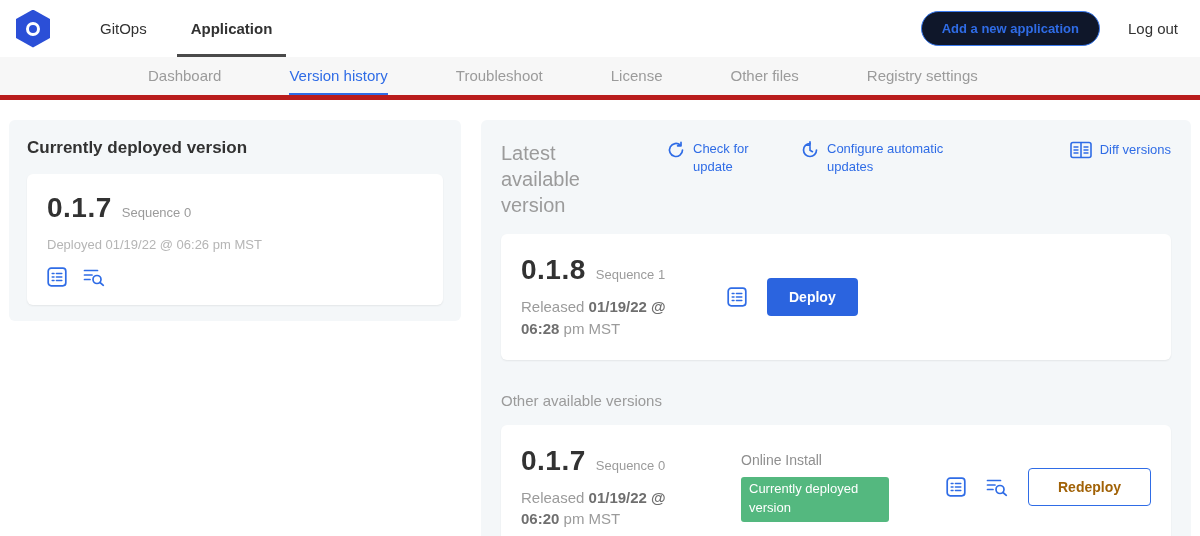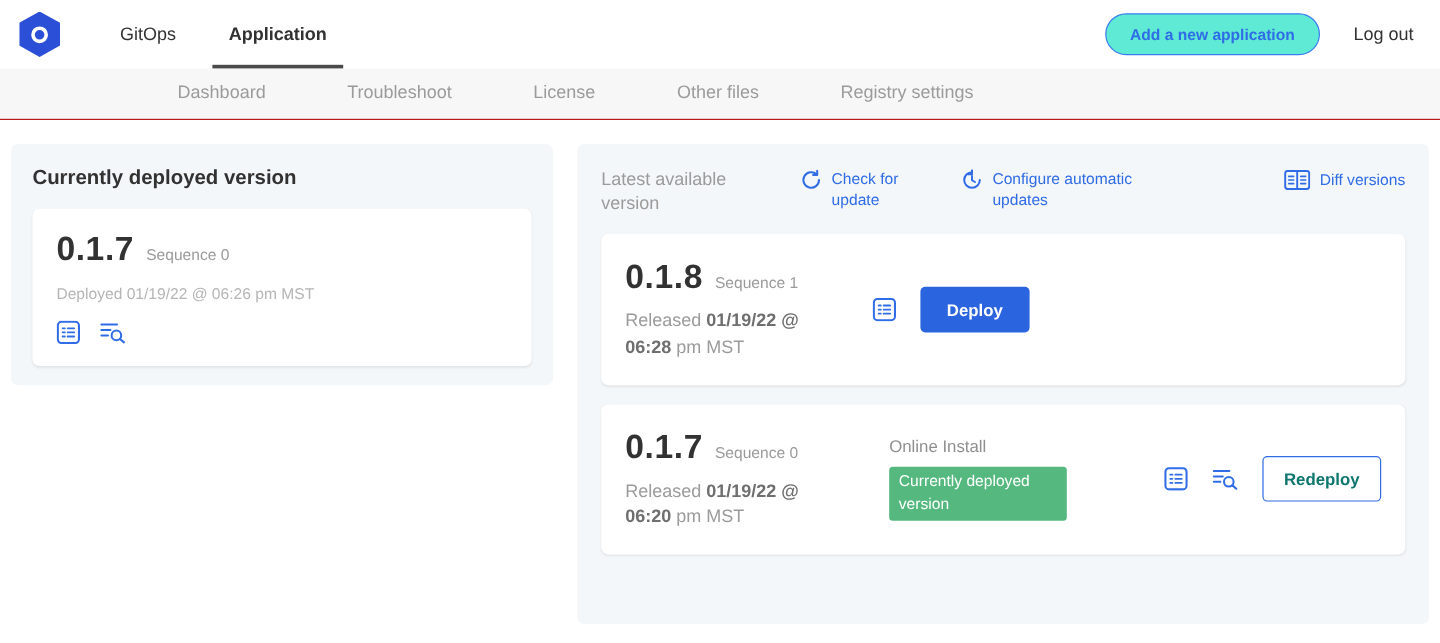--- a/index.html
+++ b/index.html
@@ -15,65 +15,65 @@
     width:34px; height:38px; background:#2b4fd7; flex:none;
     clip-path:polygon(50% 0,100% 25%,100% 75%,50% 100%,0 75%,0 25%);
     display:flex; align-items:center; justify-content:center; cursor:pointer;
   }
   .logo-dot { width:14px; height:14px; border:3.5px solid #fff; border-radius:50%; }
   .topnav-tabs { display:flex; height:100%; margin-left:28px; }
   .topnav-tab { height:100%; display:flex; align-items:center; padding:0 22px; font-size:15px; font-weight:500; cursor:pointer; position:relative; }
   .topnav-tab.active { font-weight:700; }
   .topnav-tab.active::after { content:""; position:absolute; left:8px; right:8px; bottom:0; height:3px; background:#4a4a4a; }
   .topnav-right { margin-left:auto; display:flex; align-items:center; gap:28px; }
-  .add-app-btn { background:#5eead4; border:1px solid #3b7bf0; color:#2f6ce6; font-weight:700; font-size:13px; padding:9px 20px; border-radius:19px; cursor:pointer; font-family:inherit; }
+  .add-app-btn { background:#0f172a; border:1px solid #3b7bf0; color:#2f6ce6; font-weight:700; font-size:13px; padding:9px 20px; border-radius:19px; cursor:pointer; font-family:inherit; }
   .logout { font-size:15px; cursor:pointer; }
 
   
-  .subnav { height:43px; background:#f7f7f7; border-bottom:1px solid #b91c1c; display:flex; align-items:stretch; padding-left:148px; gap:68px; }
+  .subnav { height:43px; background:#f7f7f7; border-bottom:5px solid #b91c1c; display:flex; align-items:stretch; padding-left:148px; gap:68px; }
   .subnav-item { display:flex; align-items:center; font-size:15px; color:#9b9b9b; cursor:pointer; border-bottom:2px solid transparent; }
   .subnav-item.active { color:#2f6ce6; border-bottom-color:#2f6ce6; }
 
   
   .content { display:flex; align-items:flex-start; gap:20px; padding:20px 9px; }
   .panel { background:#f4f7f9; border-radius:6px; padding:16px 18px; }
   .left-panel { width:452px; flex:none; }
   .right-panel { flex:1; min-height:400px; padding:16px 20px 20px; }
   .panel-title-lg { font-size:17px; font-weight:700; margin:2px 0 16px; }
   .card { background:#fff; border-radius:6px; box-shadow:0 1px 2px rgba(0,0,0,.07); padding:18px 20px; }
 
   .version-row { display:flex; align-items:baseline; }
   .version-num { font-size:28px; font-weight:700; letter-spacing:.5px; color:#323232; }
   .sequence { font-size:13px; color:#9b9b9b; margin-left:10px; }
   .timestamp { font-size:13px; color:#b5b5b5; margin-top:13px; }
   .icon-row { display:flex; gap:16px; margin-top:15px; }
   .icon-btn { color:#2f6ce6; cursor:pointer; display:inline-flex; align-items:center; }
 
   
   .avail-header { display:flex; align-items:flex-start; padding-top:4px; }
-  .avail-title { width:132px; font-size:15px; color:#9b9b9b; line-height:1.3; }
+  .avail-title { width:132px; font-size:20px; color:#9b9b9b; line-height:1.3; }
   .action { display:flex; align-items:flex-start; gap:8px; color:#2f6ce6; font-size:13px; font-weight:500; line-height:1.35; cursor:pointer; text-decoration:none; }
   .action svg { margin-top:1px; flex:none; }
   .action-check { margin-left:34px; }
   .action-check .label { max-width:64px; }
   .action-config { margin-left:44px; }
   .action-config .label { max-width:132px; }
   .action-diff { margin-left:auto; align-items:center; }
 
   
   .version-card { margin-top:16px; display:flex; align-items:center; padding:20px; }
   .v-left { width:206px; flex:none; }
   .released { font-size:15px; color:#9b9b9b; margin-top:10px; line-height:1.45; max-width:185px; }
   .released b { color:#6f6f6f; font-weight:700; }
   .files-row { font-size:13px; color:#9b9b9b; margin-top:9px; }
   .files-row a { color:#2f6ce6; font-weight:700; text-decoration:none; margin-left:7px; cursor:pointer; }
   .v-mid { flex:1; padding-left:14px; font-size:14px; color:#8f8f8f; }
   .v-right { display:flex; align-items:center; gap:20px; }
   .deploy-btn { background:#2b64df; color:#fff; border:none; border-radius:4px; font-size:14px; font-weight:700; padding:11px 22px; cursor:pointer; font-family:inherit; }
-  .redeploy-btn { background:#fff; color:#0f766e; border:1px solid #2f6ce6; border-radius:4px; font-size:14px; font-weight:700; padding:10px 17px; cursor:pointer; font-family:inherit; }
+  .redeploy-btn { background:#fff; color:#a16207; border:1px solid #2f6ce6; border-radius:4px; font-size:14px; font-weight:700; padding:10px 29px; cursor:pointer; font-family:inherit; }
   .other-title { font-size:15px; color:#9b9b9b; margin:32px 0 0; }
   .badge { display:inline-block; background:#54b87f; color:#fff; font-size:13px; padding:3px 8px 4px; border-radius:3px; margin-top:9px; max-width:148px; line-height:1.45; }
 </style>
 </head>
 <body>
 
 <div class="app">
 
   <header class="topnav">
     <div class="logo-hex">
@@ -89,20 +89,23 @@
     </nav>
     <div class="topnav-right">
       <button class="add-app-btn">Add a new application</button>
       <span class="logout">Log out</span>
     </div>
   </header>
 
   <nav class="subnav">
     <div class="subnav-item">
         <span>Dashboard</span>
+      </div>
+    <div class="subnav-item active">
+        <span>Version history</span>
       </div>
     <div class="subnav-item">
         <span>Troubleshoot</span>
       </div>
     <div class="subnav-item">
         <span>License</span>
       </div>
     <div class="subnav-item">
         <span>Other files</span>
       </div>
@@ -183,20 +186,21 @@
           <span class="icon-btn">
             <svg width="20" height="20" viewBox="0 0 20 20" fill="none">
                 <rect x="1.2" y="1.2" width="17.6" height="17.6" rx="3" stroke="currentColor" stroke-width="1.7"></rect>
                 <path d="M5.2 6.6h1.8M9.4 6.6h5.4M5.2 10h1.8M9.4 10h5.4M5.2 13.4h1.8M9.4 13.4h5.4" stroke="currentColor" stroke-width="1.5" stroke-linecap="round"></path>
               </svg>
           </span>
           <button class="deploy-btn">Deploy</button>
         </div>
       </div>
 
+      <p class="other-title">Other available versions</p>
 
       <div class="card version-card">
         <div class="v-left">
           <div class="version-row">
             <span class="version-num">0.1.7</span>
             <span class="sequence">Sequence 0</span>
           </div>
           <p class="released">
             <span>Released</span>
             <b>01/19/22 @ 06:20</b>

